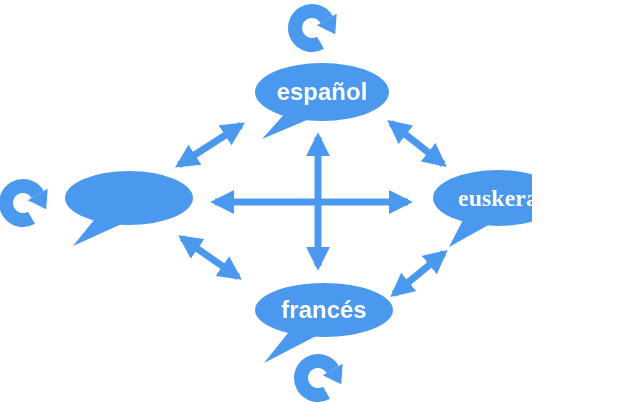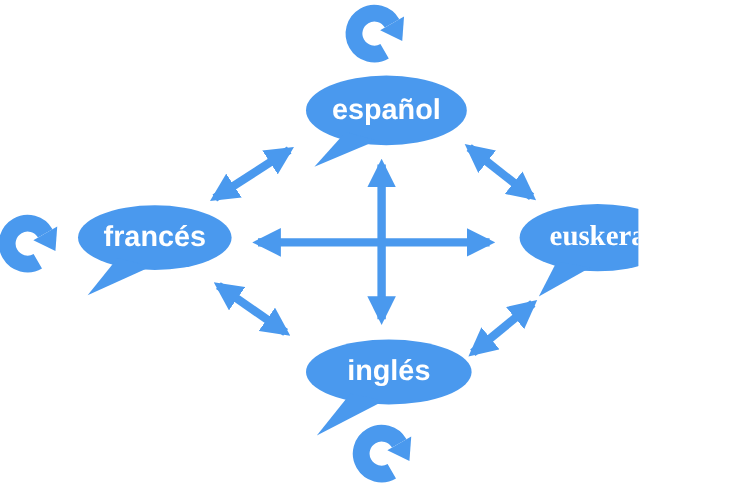--- a/index.html
+++ b/index.html
@@ -76,16 +76,15 @@
       <polygon class="fill-accent" points="292,328 264,363 320,334"></polygon>
     </g>
 
     <use href="#refresh" x="286" y="2"></use>
     <use href="#refresh" x="-3" y="177"></use>
     <use href="#refresh" x="567" y="179"></use>
     <use href="#refresh" x="292" y="352"></use>
   </svg>
 
   <div class="label" style="left:322px; top:92px;">español</div>
-  <div class="label" style="left:129px; top:198px;">francés</div>
   <div class="label" style="left:498px; top:198px;font-family:Liberation Serif, serif;">euskera</div>
-  <div class="label" style="left:324px; top:310px;">inglés</div>
+  <div class="label" style="left:324px; top:310px;">francés</div>
 </div>
 
 </body></html>

